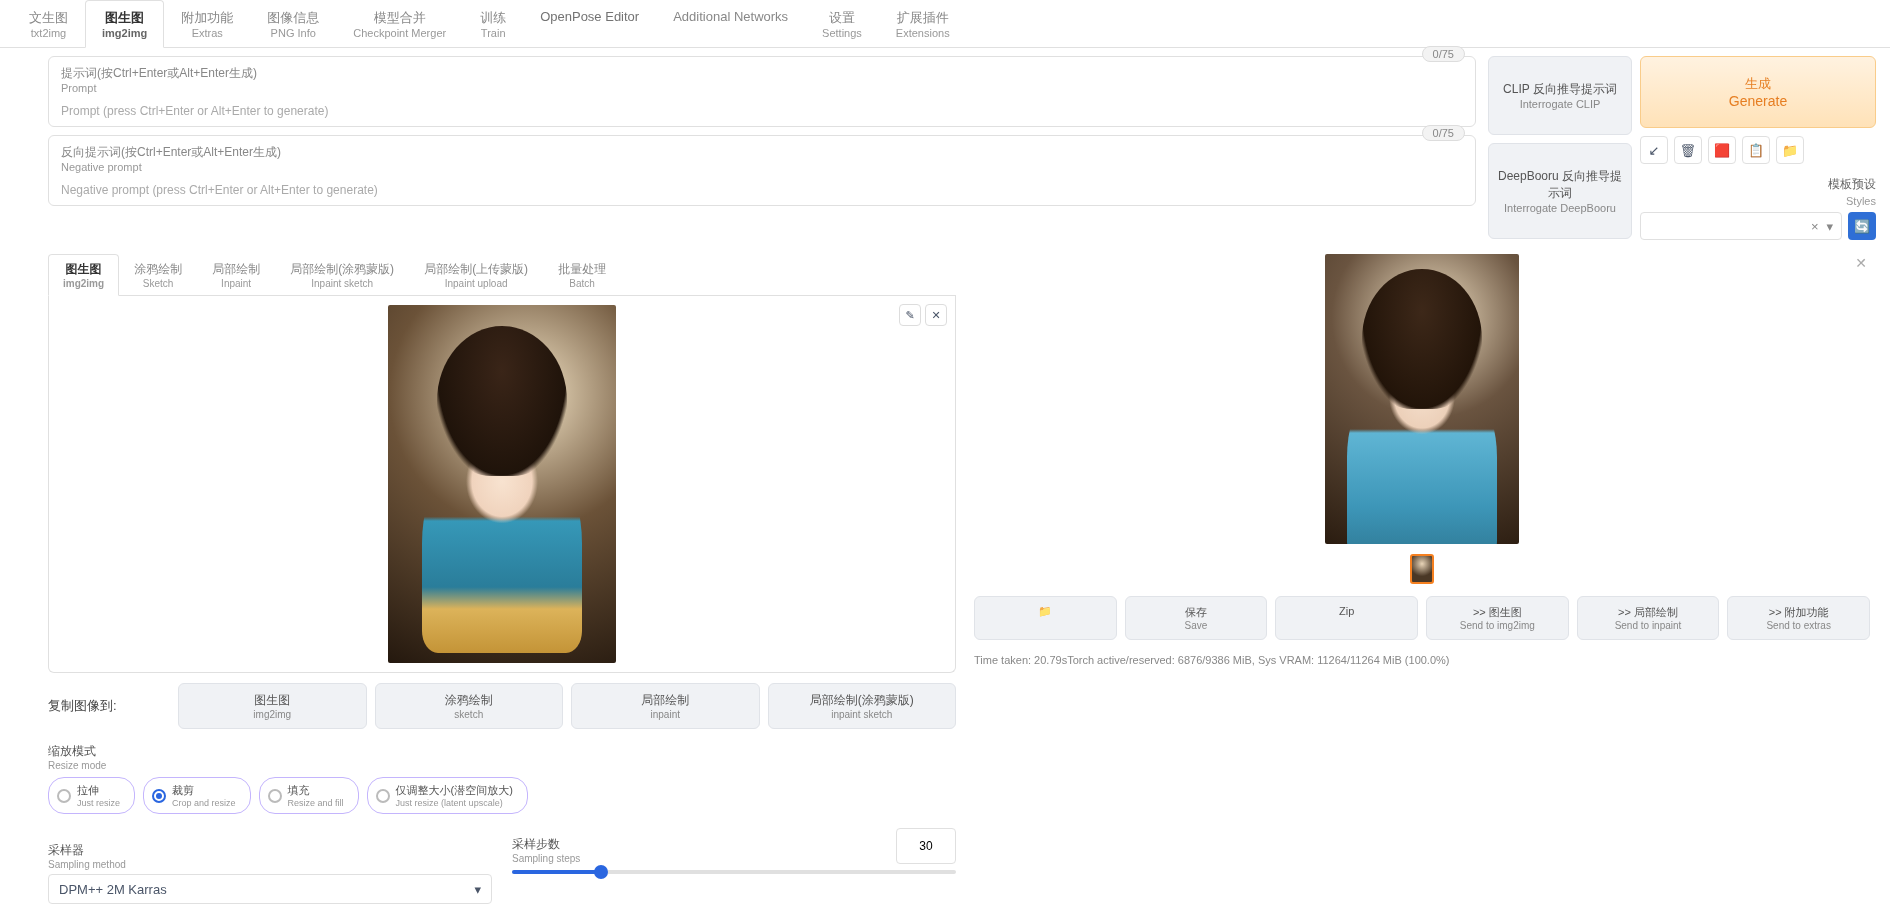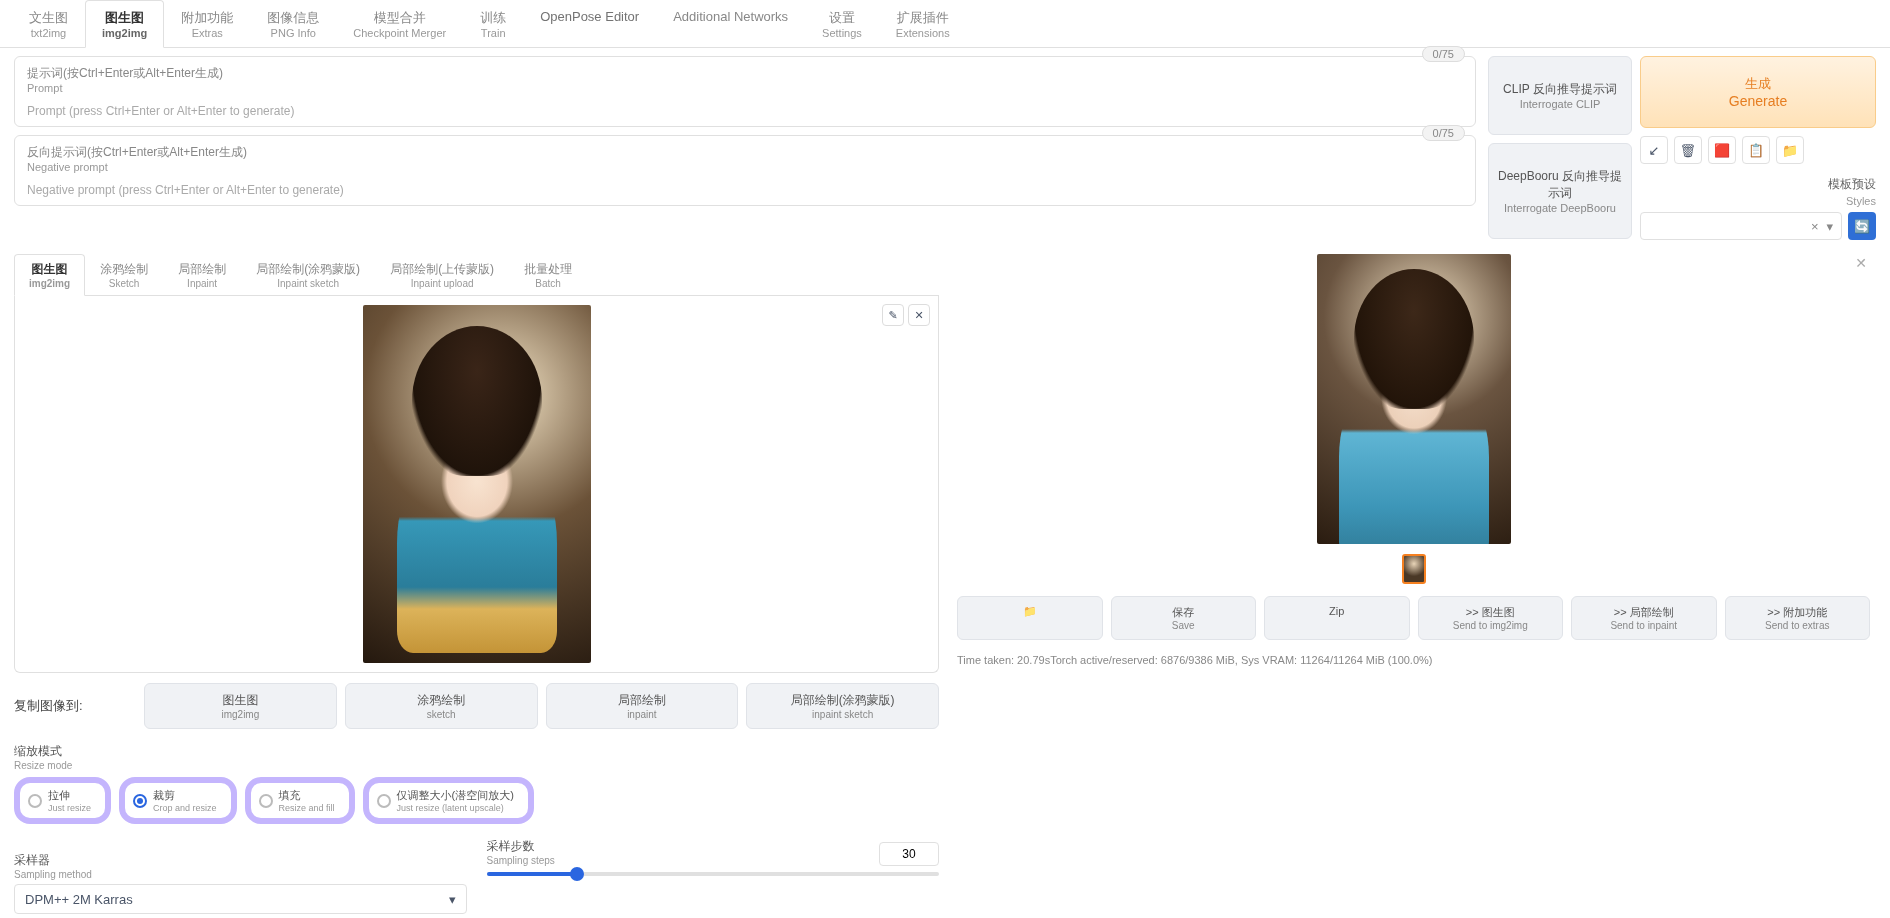--- a/index.html
+++ b/index.html
@@ -4,21 +4,21 @@
 <style>
 * { box-sizing: border-box; margin: 0; padding: 0; }
 body { font-family: -apple-system, BlinkMacSystemFont, "Segoe UI", Arial, sans-serif; font-size: 13px; color: #4a5568; background: #fff; }
 .main-tabs { display: flex; border-bottom: 1px solid #e0e0e0; padding: 0 12px; }
 .main-tab { padding: 8px 16px; text-align: center; cursor: pointer; color: #888; border: 1px solid transparent; border-bottom: none; margin-bottom: -1px; }
 .main-tab.active { color: #333; font-weight: 600; border-color: #e0e0e0; border-bottom: 1px solid #fff; border-radius: 4px 4px 0 0; background: #fff; }
 .main-tab .cn { font-size: 13px; }
 .main-tab .en { font-size: 11px; color: #999; }
 .main-tab.active .en { color: #666; }
 .container { display: flex; gap: 12px; padding: 8px 14px; }
-.left-col { flex: 1; min-width: 0; }
+.left-col { flex: 1; min-width: 0; margin-left: 34px; }
 .right-col { width: 388px; flex-shrink: 0; }
 .prompt-box { position: relative; border: 1px solid #e0e0e0; border-radius: 6px; padding: 8px 12px; margin-bottom: 8px; min-height: 60px; }
 .prompt-label { color: #888; font-size: 12px; }
 .prompt-sub { color: #999; font-size: 11px; }
 .prompt-placeholder { color: #aaa; font-size: 12px; margin-top: 10px; }
 .token-badge { position: absolute; top: -11px; right: 10px; background: #f3f3f3; border: 1px solid #ddd; border-radius: 10px; padding: 1px 10px; font-size: 11px; color: #888; }
 .btn-grey { background: #f0f2f5; border: 1px solid #e0e3e8; border-radius: 6px; text-align: center; cursor: pointer; }
 .interrogate-stack { display: flex; flex-direction: column; gap: 8px; }
 .interrogate-btn { padding: 24px 8px; font-size: 12px; }
 .interrogate-btn .cn { font-weight: 500; color: #555; }
@@ -47,34 +47,34 @@
 .copy-row { display: flex; align-items: center; gap: 0; margin-top: 10px; }
 .copy-label { width: 130px; font-size: 13px; color: #444; font-weight: 500; }
 .copy-btns { flex: 1; display: grid; grid-template-columns: repeat(4, 1fr); gap: 8px; }
 .dest-btn { padding: 8px 4px; font-size: 12px; }
 .dest-btn .cn { color: #555; font-weight: 500; }
 .dest-btn .en { font-size: 10px; color: #888; }
 .section-label { margin-top: 14px; }
 .section-label .cn { font-size: 12px; color: #555; font-weight: 500; }
 .section-label .en { font-size: 10px; color: #999; }
 .radio-row { display: flex; gap: 8px; margin-top: 6px; }
-.radio-opt { flex: 0 0 auto; border: 6px solid #c4b5fd; border-radius: 16px; padding: 5px 14px 5px 8px; display: flex; align-items: center; gap: 6px; cursor: pointer; min-width: 78px; }
+.radio-opt { flex: 0 0 auto; border: 1px solid #c4b5fd; border-radius: 16px; padding: 5px 14px 5px 8px; display: flex; align-items: center; gap: 6px; cursor: pointer; min-width: 78px; }
 .radio-circle { width: 14px; height: 14px; border: 2px solid #bbb; border-radius: 50%; flex-shrink: 0; position: relative; }
 .radio-opt.selected .radio-circle { border-color: #2a66e0; }
 .radio-opt.selected .radio-circle::after { content: ""; position: absolute; inset: 2px; background: #2a66e0; border-radius: 50%; }
 .radio-text .cn { font-size: 11px; color: #555; }
 .radio-text .en { font-size: 9px; color: #999; }
 .two-col { display: flex; gap: 20px; margin-top: 14px; }
 .two-col > div { flex: 1; }
 .select-box { border: 1px solid #e0e0e0; border-radius: 4px; height: 30px; display: flex; align-items: center; padding: 0 10px; justify-content: space-between; margin-top: 4px; cursor: pointer; }
 .slider-row { display: flex; align-items: center; gap: 10px; margin-top: 6px; }
 .slider-track { flex: 1; height: 4px; background: #e0e0e0; border-radius: 2px; position: relative; }
 .slider-fill { position: absolute; left: 0; top: 0; bottom: 0; background: #2a66e0; border-radius: 2px; }
 .slider-thumb { position: absolute; top: 50%; width: 14px; height: 14px; background: #2a66e0; border-radius: 50%; transform: translate(-50%, -50%); }
-.num-input { width: 60px; height: 24px; border: 1px solid #e0e0e0; border-radius: 4px; text-align: center; font-size: 12px; }
+.num-input { width: 60px; height: 36px; border: 1px solid #e0e0e0; border-radius: 4px; text-align: center; font-size: 12px; }
 .output-col { flex: 1; min-width: 0; }
 .output-area { position: relative; padding: 6px; }
 .close-x { position: absolute; top: 6px; right: 6px; width: 18px; height: 18px; display: flex; align-items: center; justify-content: center; color: #aaa; cursor: pointer; font-size: 14px; }
 .out-image { display: flex; justify-content: center; }
 .out-portrait { width: 194px; height: 290px; border-radius: 2px; background: radial-gradient(circle at 55% 22%, #f2e2c5 0%, #6a5440 40%, #2a1c10 100%); position: relative; overflow: hidden; }
 .out-portrait::before { content: ""; position: absolute; left: 50%; top: 48%; width: 150px; height: 200px; transform: translate(-50%, -18%); background: radial-gradient(ellipse 55px 62px at 50% 20%, #f4decb 0%, #ecd0b9 50%, transparent 60%), linear-gradient(180deg, transparent 36%, #5fb5d4 38%, #3d96b8 75%, #2f7a96 100%); border-radius: 50% 50% 8% 8%; }
 .out-portrait::after { content: ""; position: absolute; left: 50%; top: 5%; width: 120px; height: 140px; transform: translateX(-50%); background: radial-gradient(ellipse at 50% 30%, #3d2819 0%, #221409 70%, transparent 75%); border-radius: 58% 58% 48% 48%; }
 .thumb-strip { display: flex; justify-content: center; margin-top: 10px; }
 .thumb { width: 24px; height: 30px; border: 2px solid #f58020; border-radius: 3px; background: radial-gradient(circle at 50% 30%, #e8d4b8 0%, #4a3826 60%); cursor: pointer; }
 .action-row { display: grid; grid-template-columns: repeat(5, 1fr); gap: 8px; margin-top: 12px; }

